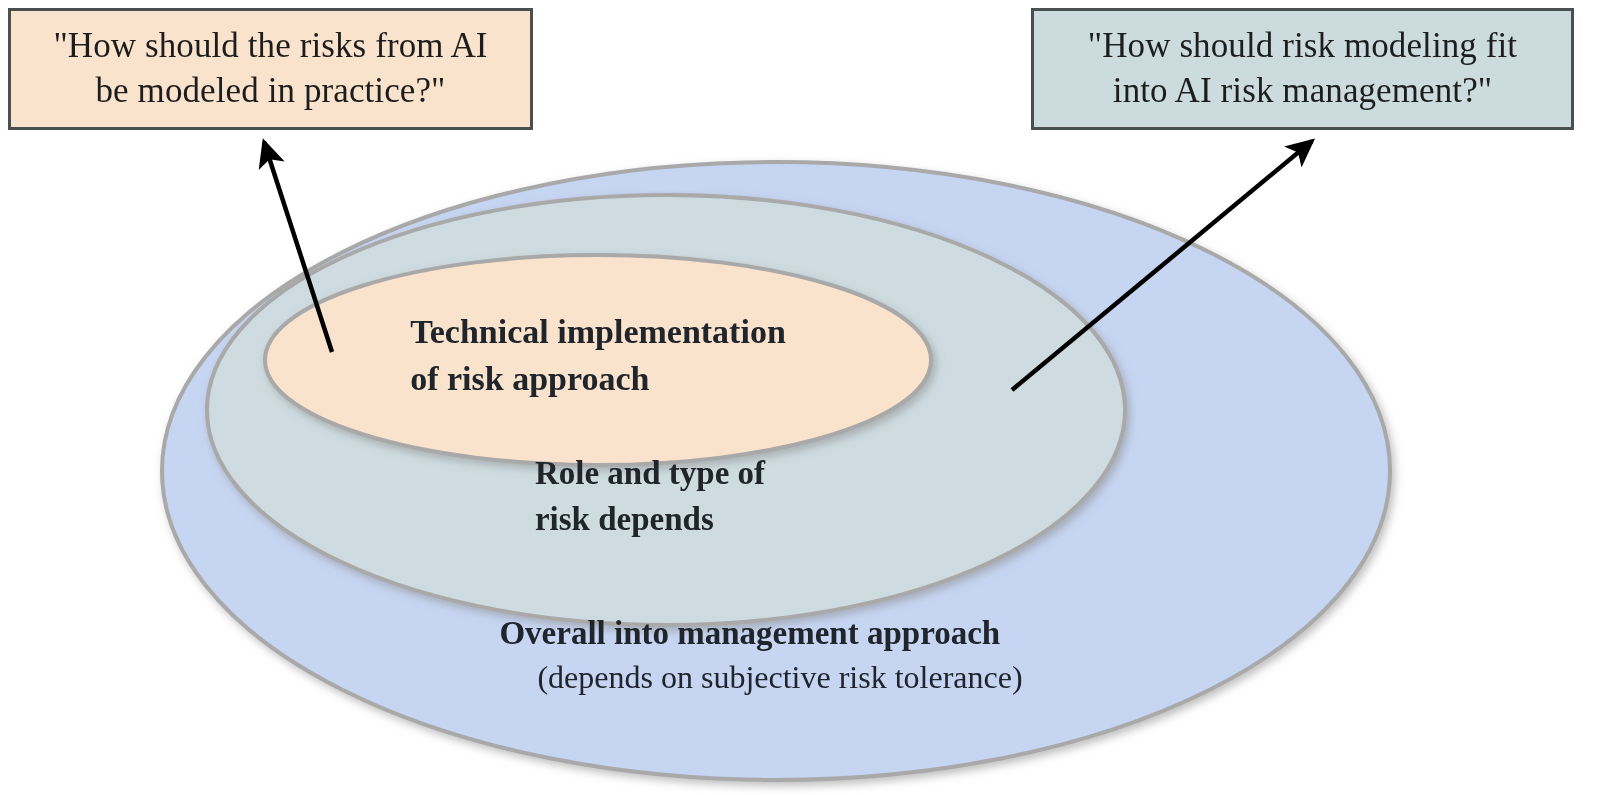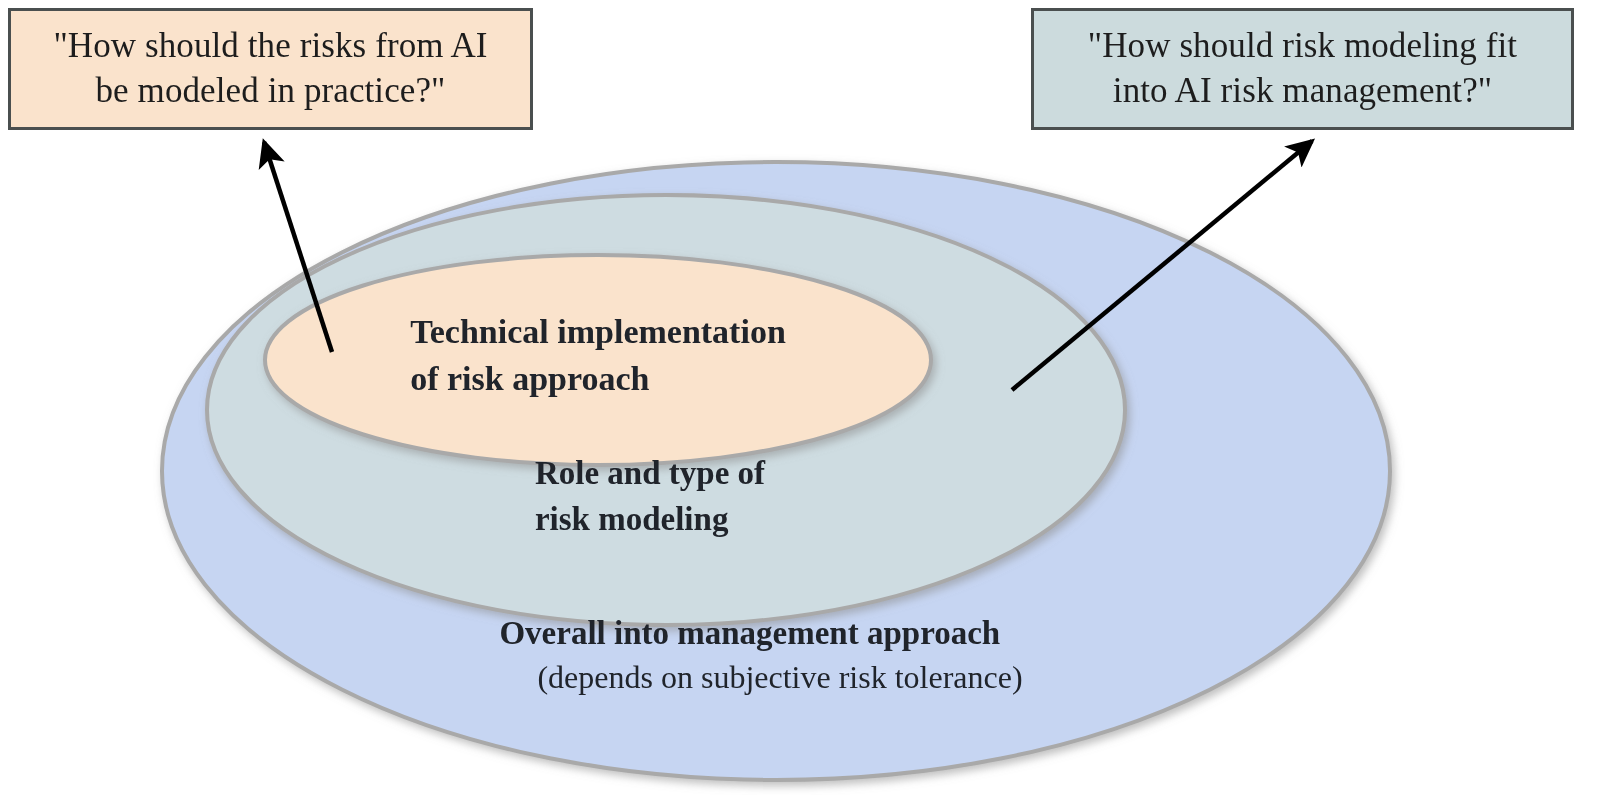--- a/index.html
+++ b/index.html
@@ -119,21 +119,21 @@
     <span class="callout-line">into AI risk management?"</span>
   </div>
 
   <div class="ell-label" id="label-inner">
     <div>Technical implementation</div>
     <div>of risk approach</div>
   </div>
 
   <div class="ell-label" id="label-middle">
     <div>Role and type of</div>
-    <div>risk modeling</div>
+    <div>risk depends</div>
   </div>
 
   <div class="ell-label" id="label-outer">
     <div class="lbl-bold">Overall into management approach</div>
     <div class="lbl-sub">(depends on subjective risk tolerance)</div>
   </div>
 
 </div>
 
 </body></html>

